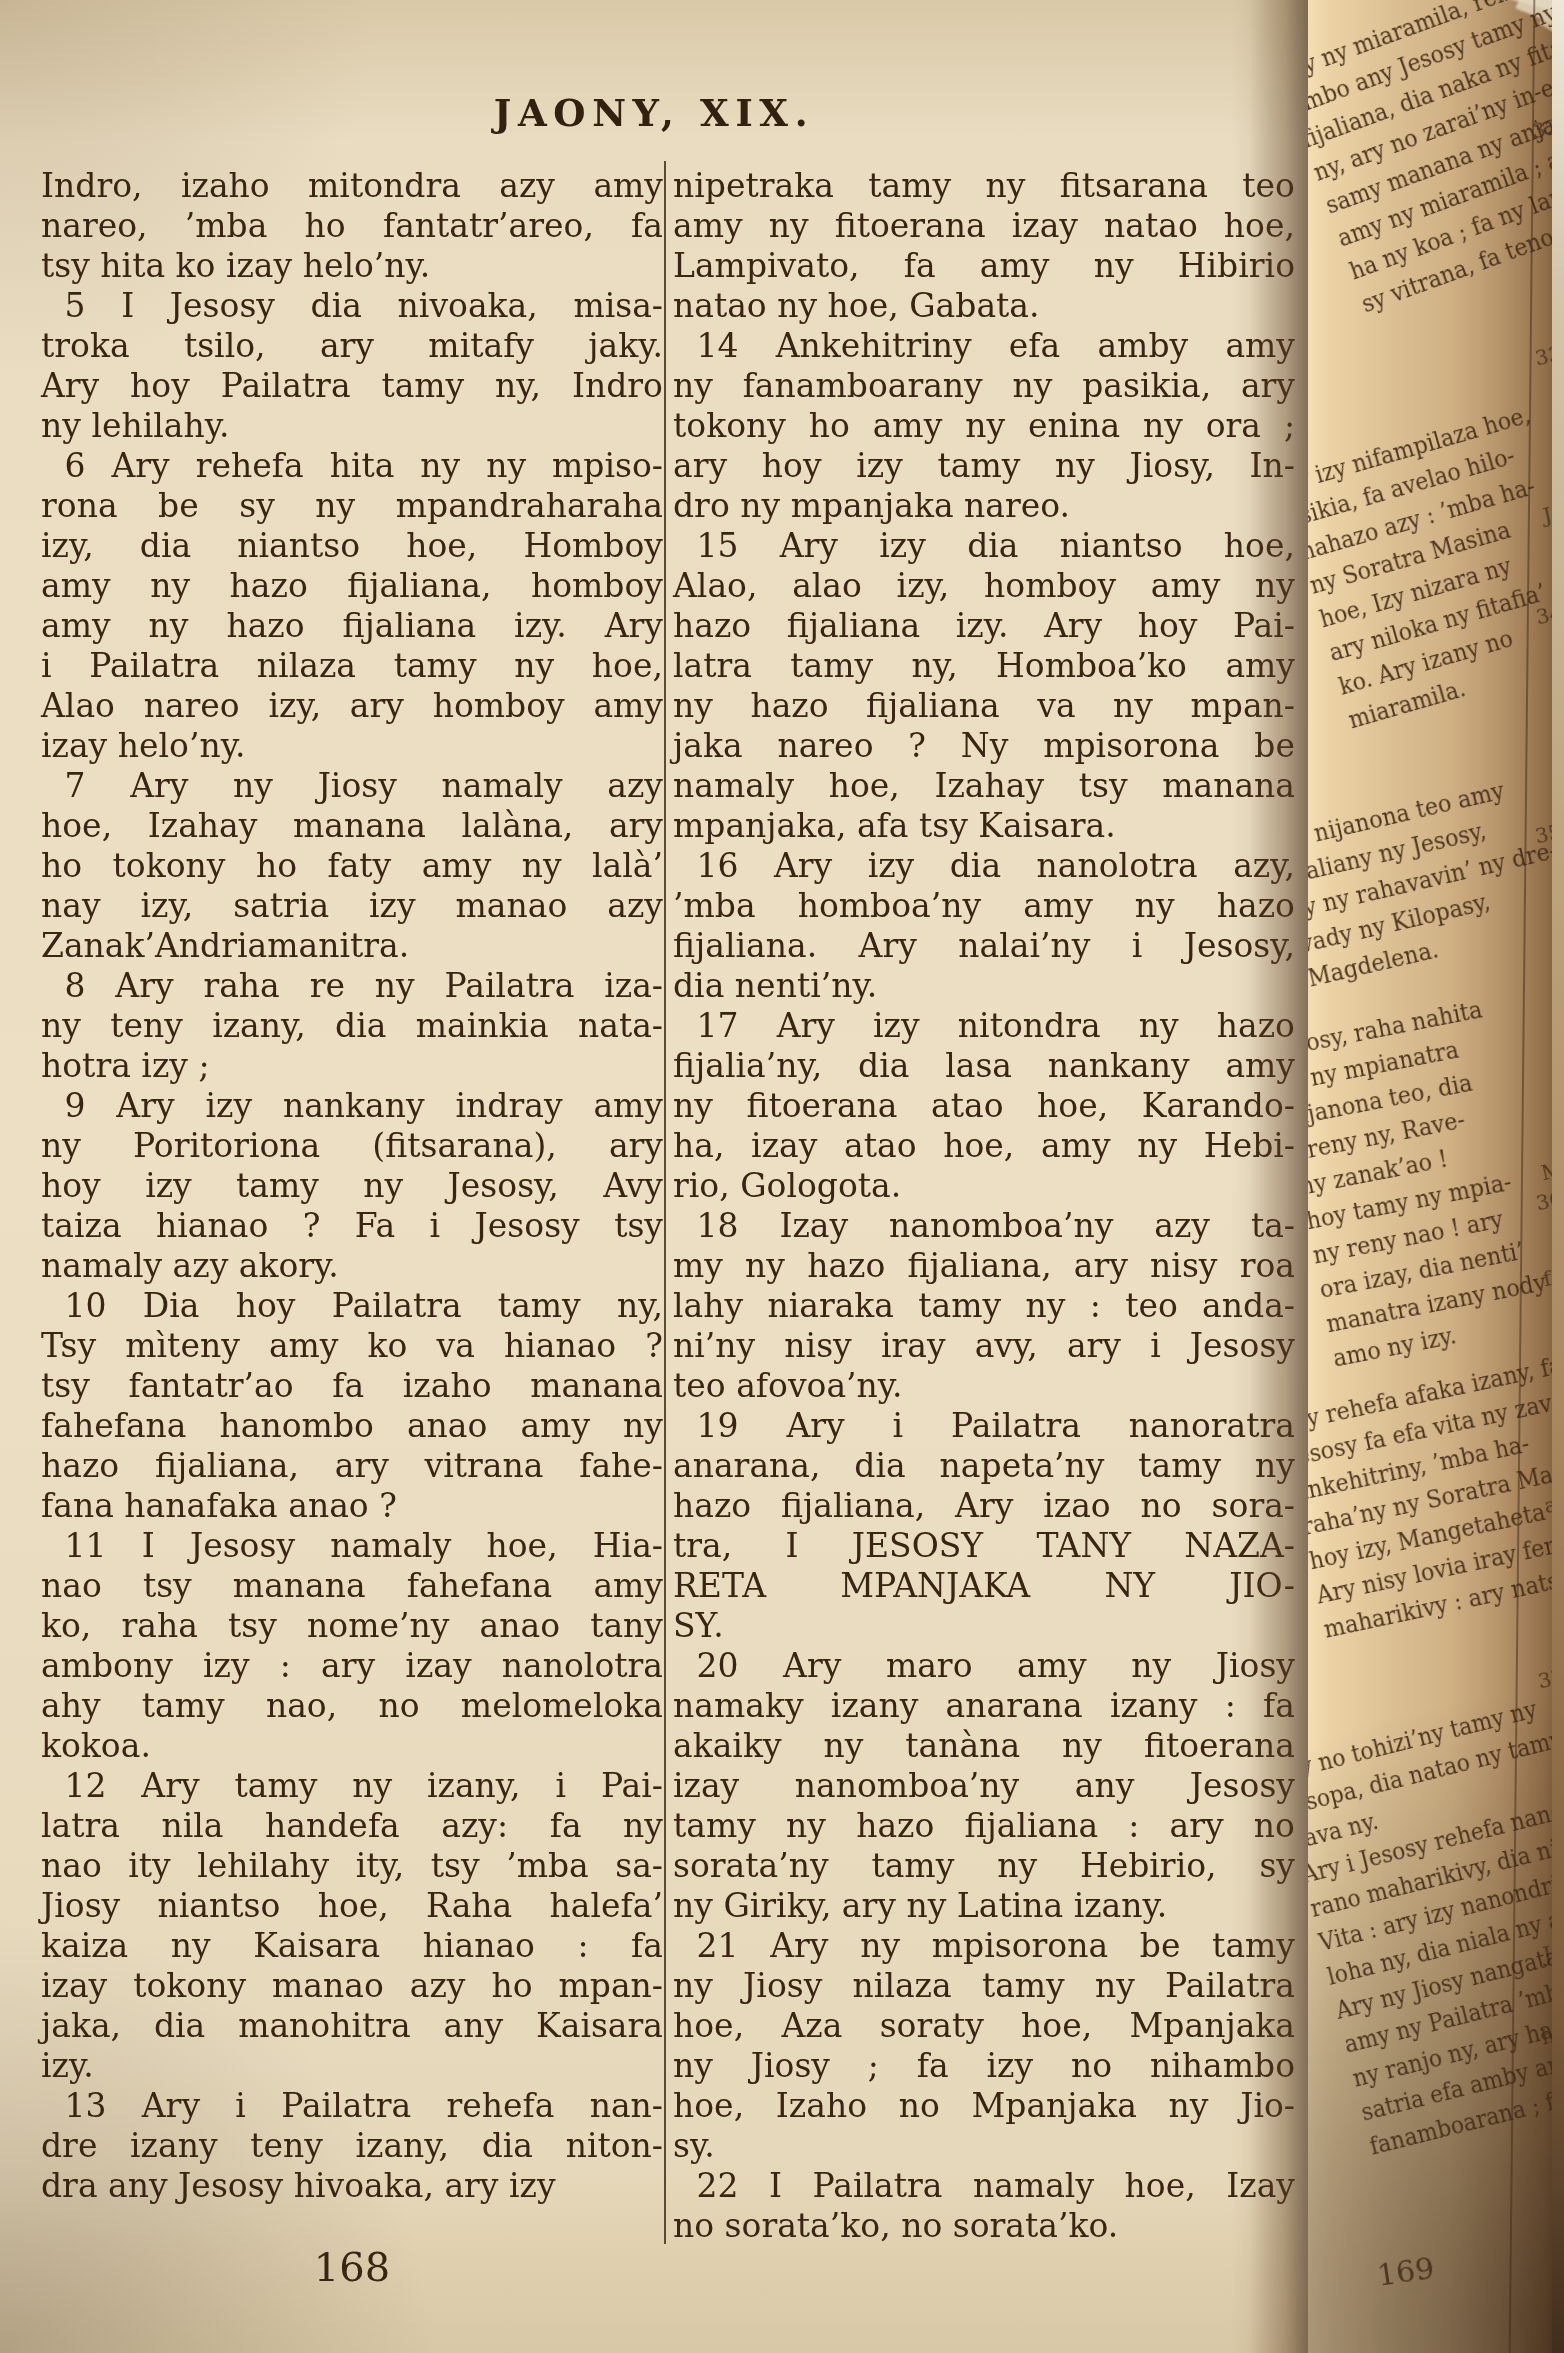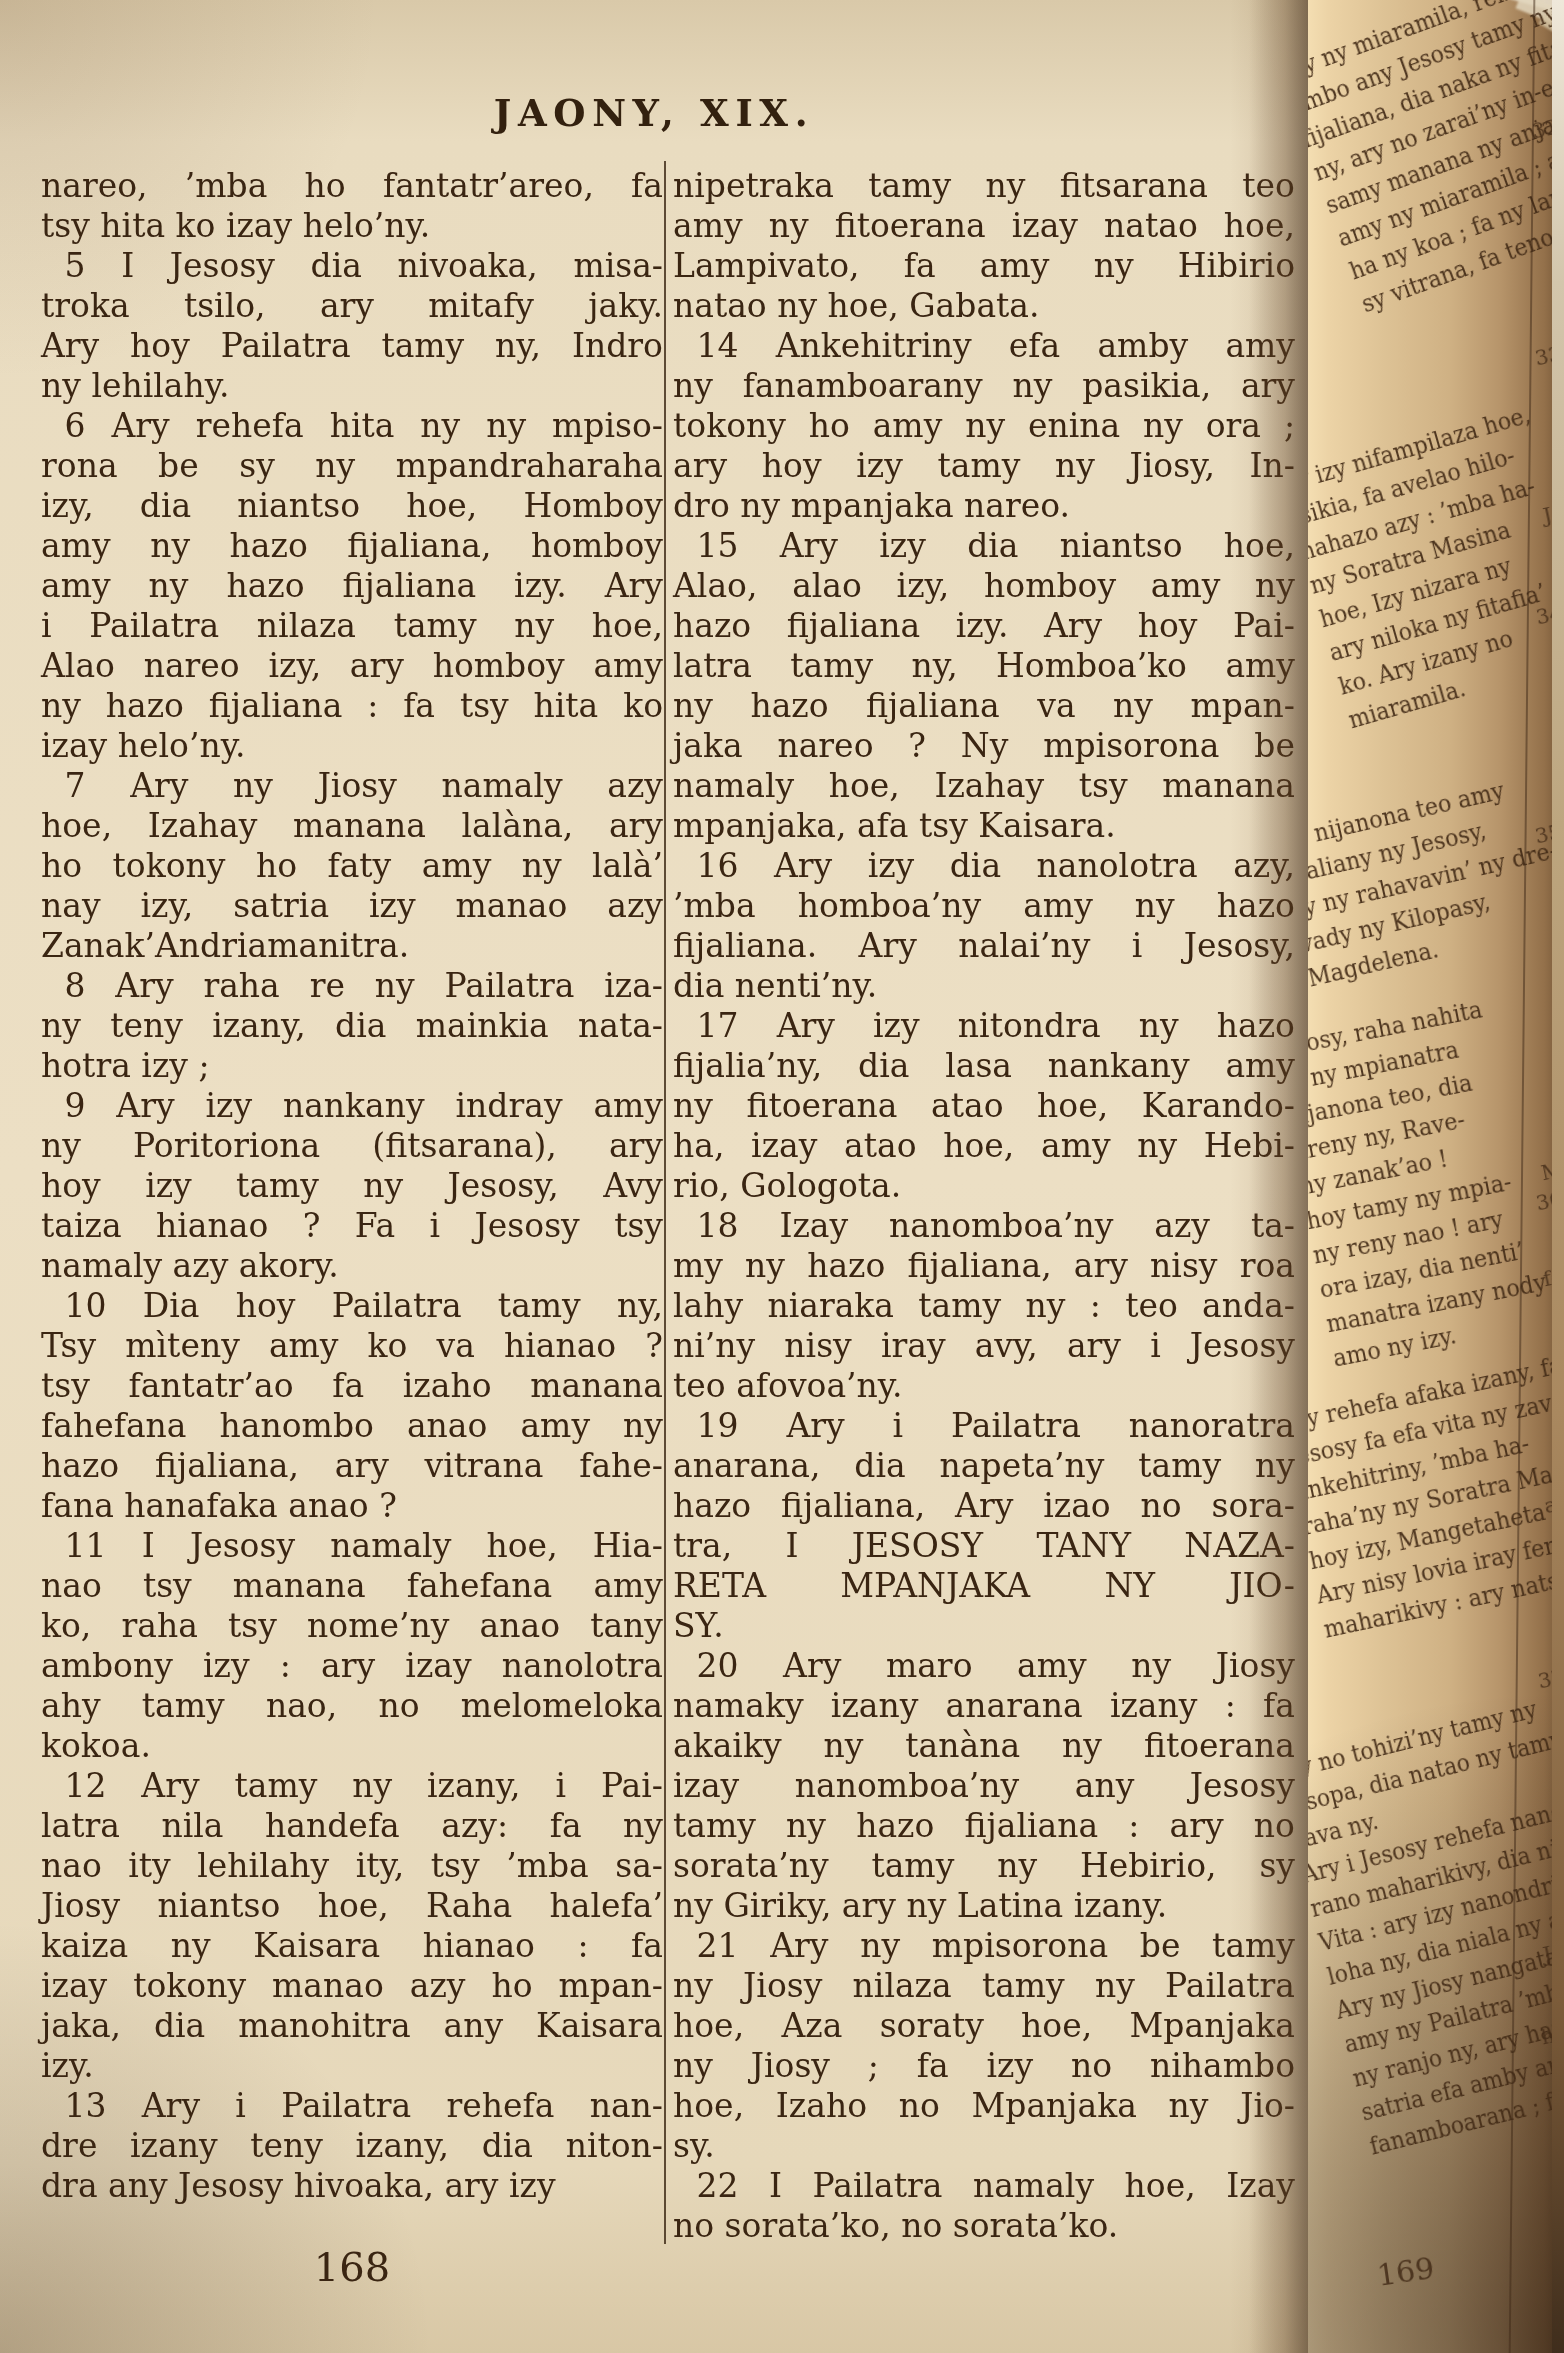--- a/index.html
+++ b/index.html
@@ -89,34 +89,34 @@
     background:linear-gradient(180deg,#efe8da 0%,#d3c6ac 12%,#bda67f 35%,#a9885f 60%,#7c5c3a 85%,#3f2d1c 100%);
   }
 </style>
 </head>
 <body>
 
 <div class="main-page">
   <div class="header-title">JAONY, XIX.</div>
 
   <div class="col col-left">
+      <div class="line">Indro, izaho mitondra azy amy</div>
       <div class="line">nareo, ’mba ho fantatr’areo, fa</div>
       <div class="line end">tsy hita ko izay helo’ny.</div>
       <div class="line indent">5 I Jesosy dia nivoaka, misa-</div>
       <div class="line">troka tsilo, ary mitafy jaky.</div>
       <div class="line">Ary hoy Pailatra tamy ny, Indro</div>
       <div class="line end">ny lehilahy.</div>
       <div class="line indent">6 Ary rehefa hita ny ny mpiso-</div>
       <div class="line">rona be sy ny mpandraharaha</div>
       <div class="line">izy, dia niantso hoe, Homboy</div>
       <div class="line">amy ny hazo fijaliana, homboy</div>
       <div class="line">amy ny hazo fijaliana izy. Ary</div>
       <div class="line">i Pailatra nilaza tamy ny hoe,</div>
       <div class="line">Alao nareo izy, ary homboy amy</div>
-      <div class="line">ny hazo fijaliana : fa tsy hita ko</div>
       <div class="line end">izay helo’ny.</div>
       <div class="line indent">7 Ary ny Jiosy namaly azy</div>
       <div class="line">hoe, Izahay manana lalàna, ary</div>
       <div class="line">ho tokony ho faty amy ny lalà’</div>
       <div class="line">nay izy, satria izy manao azy</div>
       <div class="line end">Zanak’Andriamanitra.</div>
       <div class="line indent">8 Ary raha re ny Pailatra iza-</div>
       <div class="line">ny teny izany, dia mainkia nata-</div>
       <div class="line end">hotra izy ;</div>
       <div class="line indent">9 Ary izy nankany indray amy</div>

